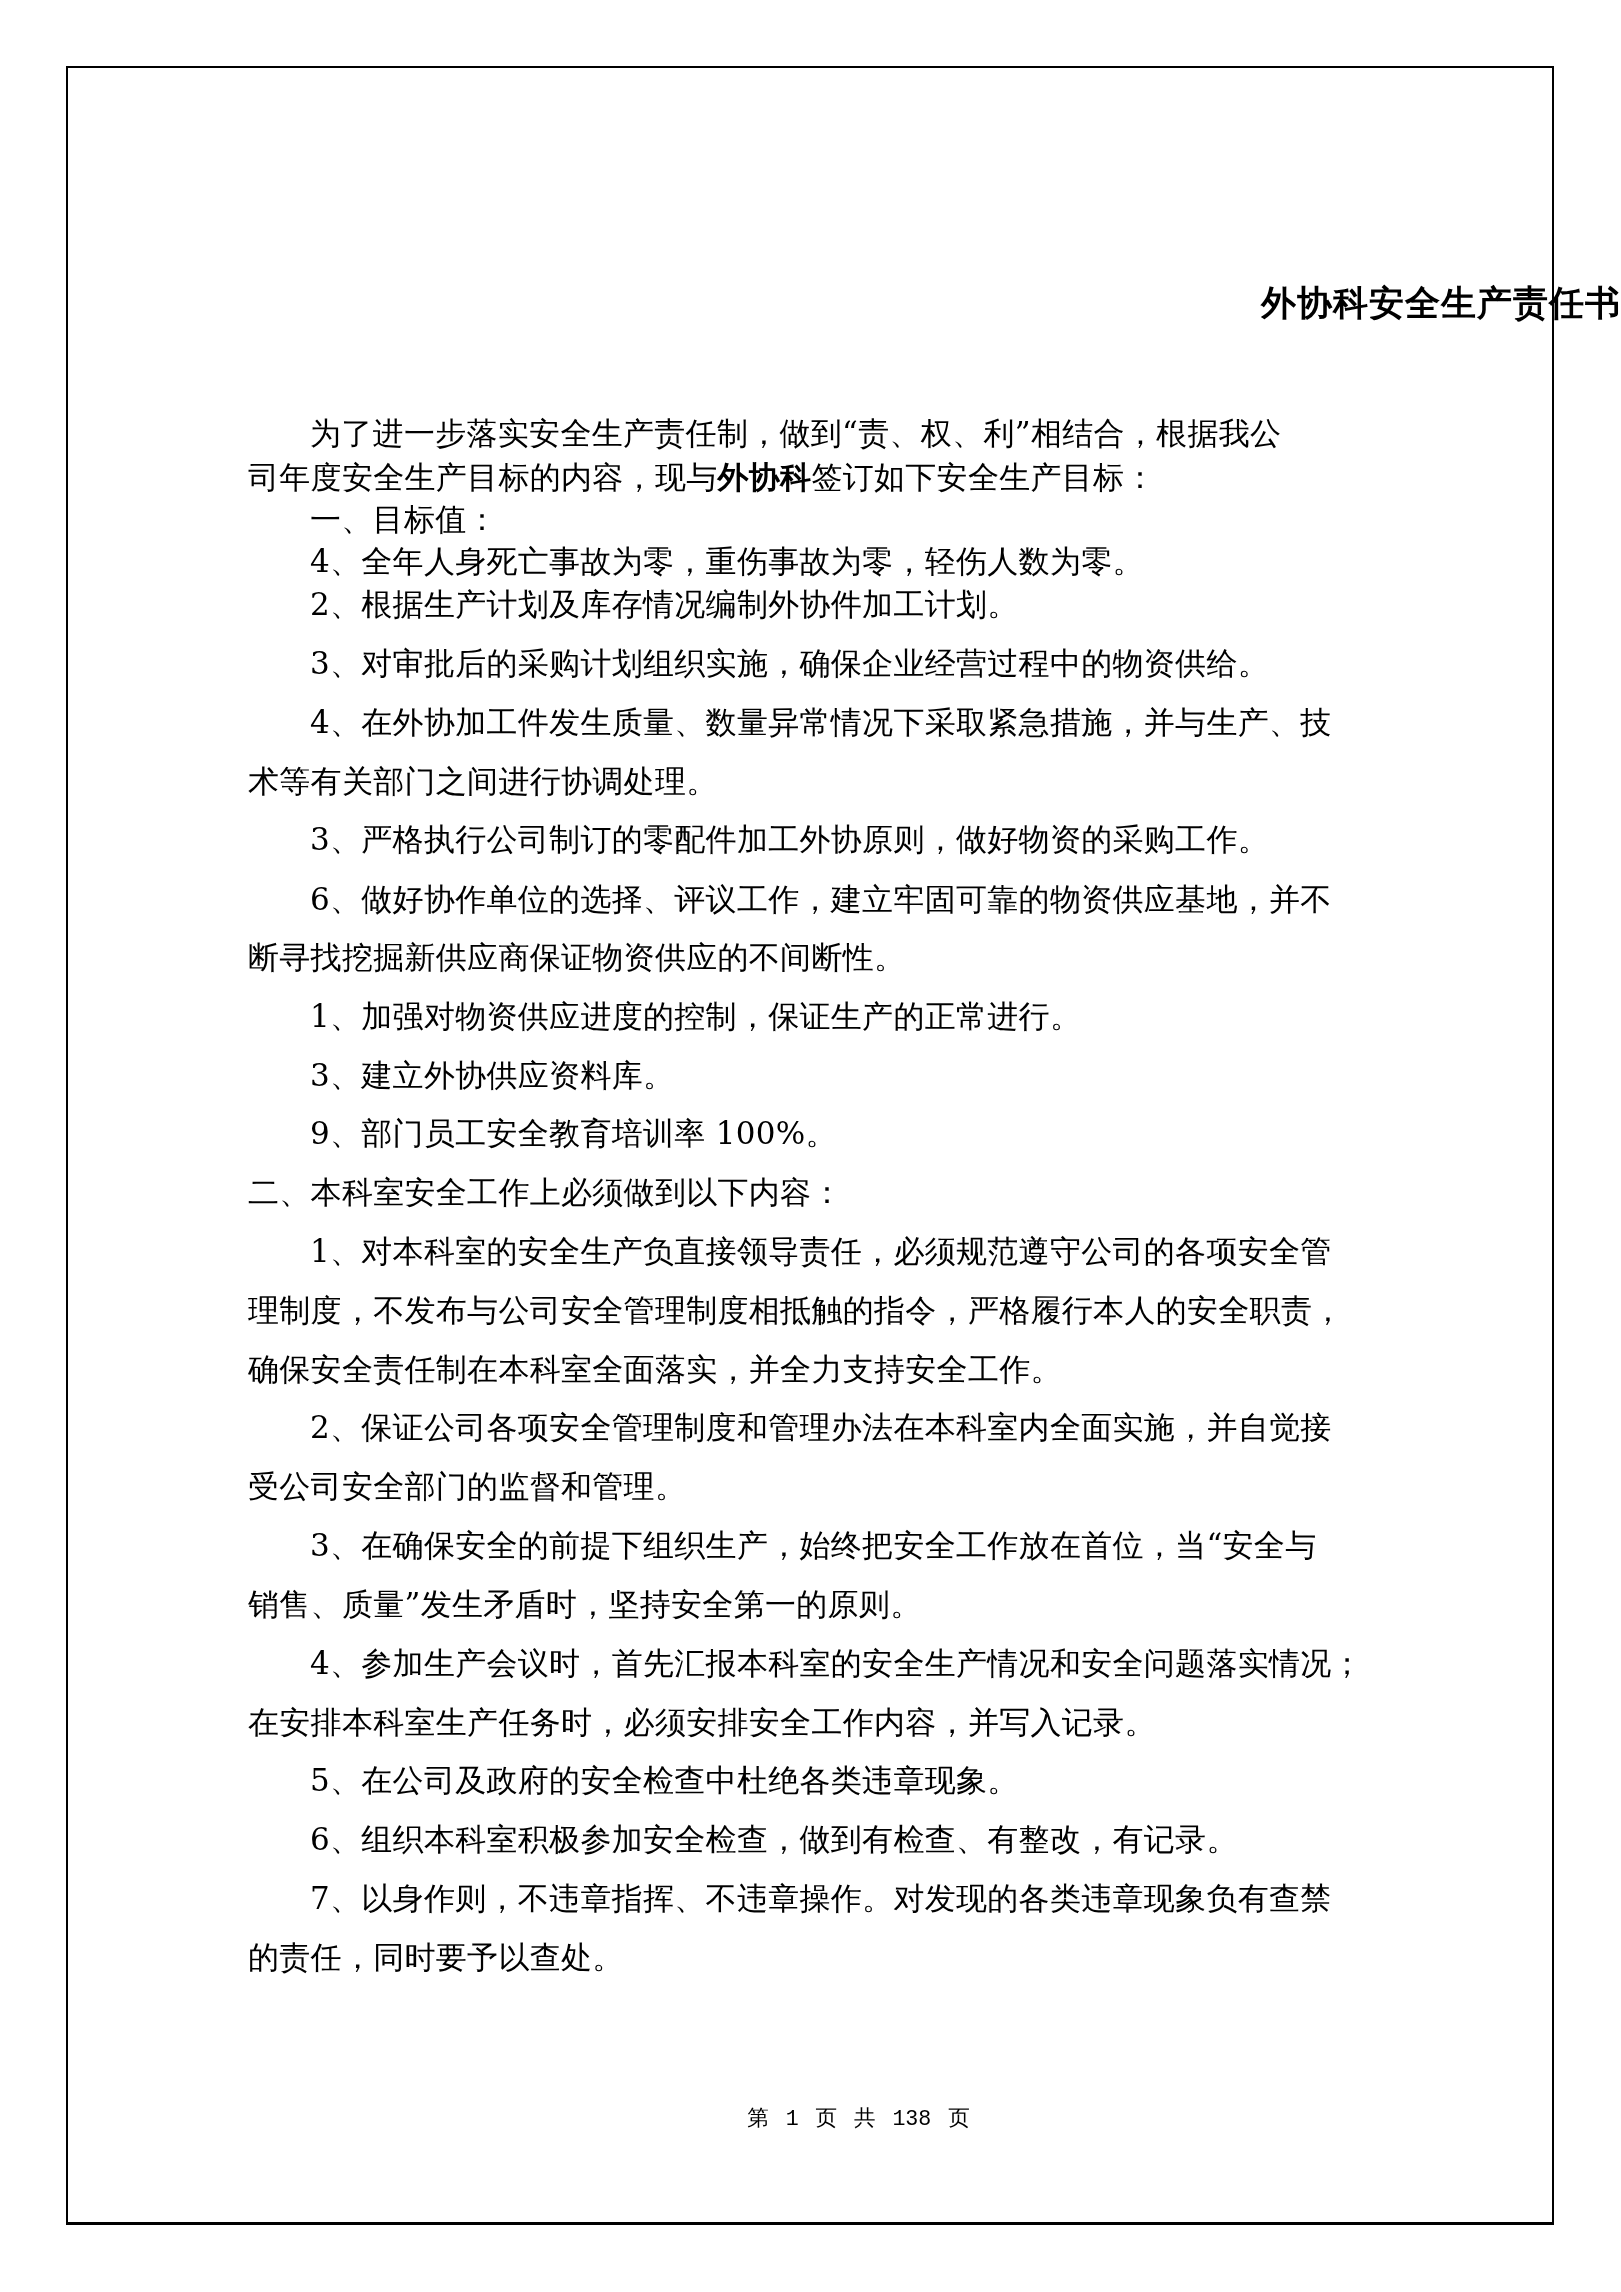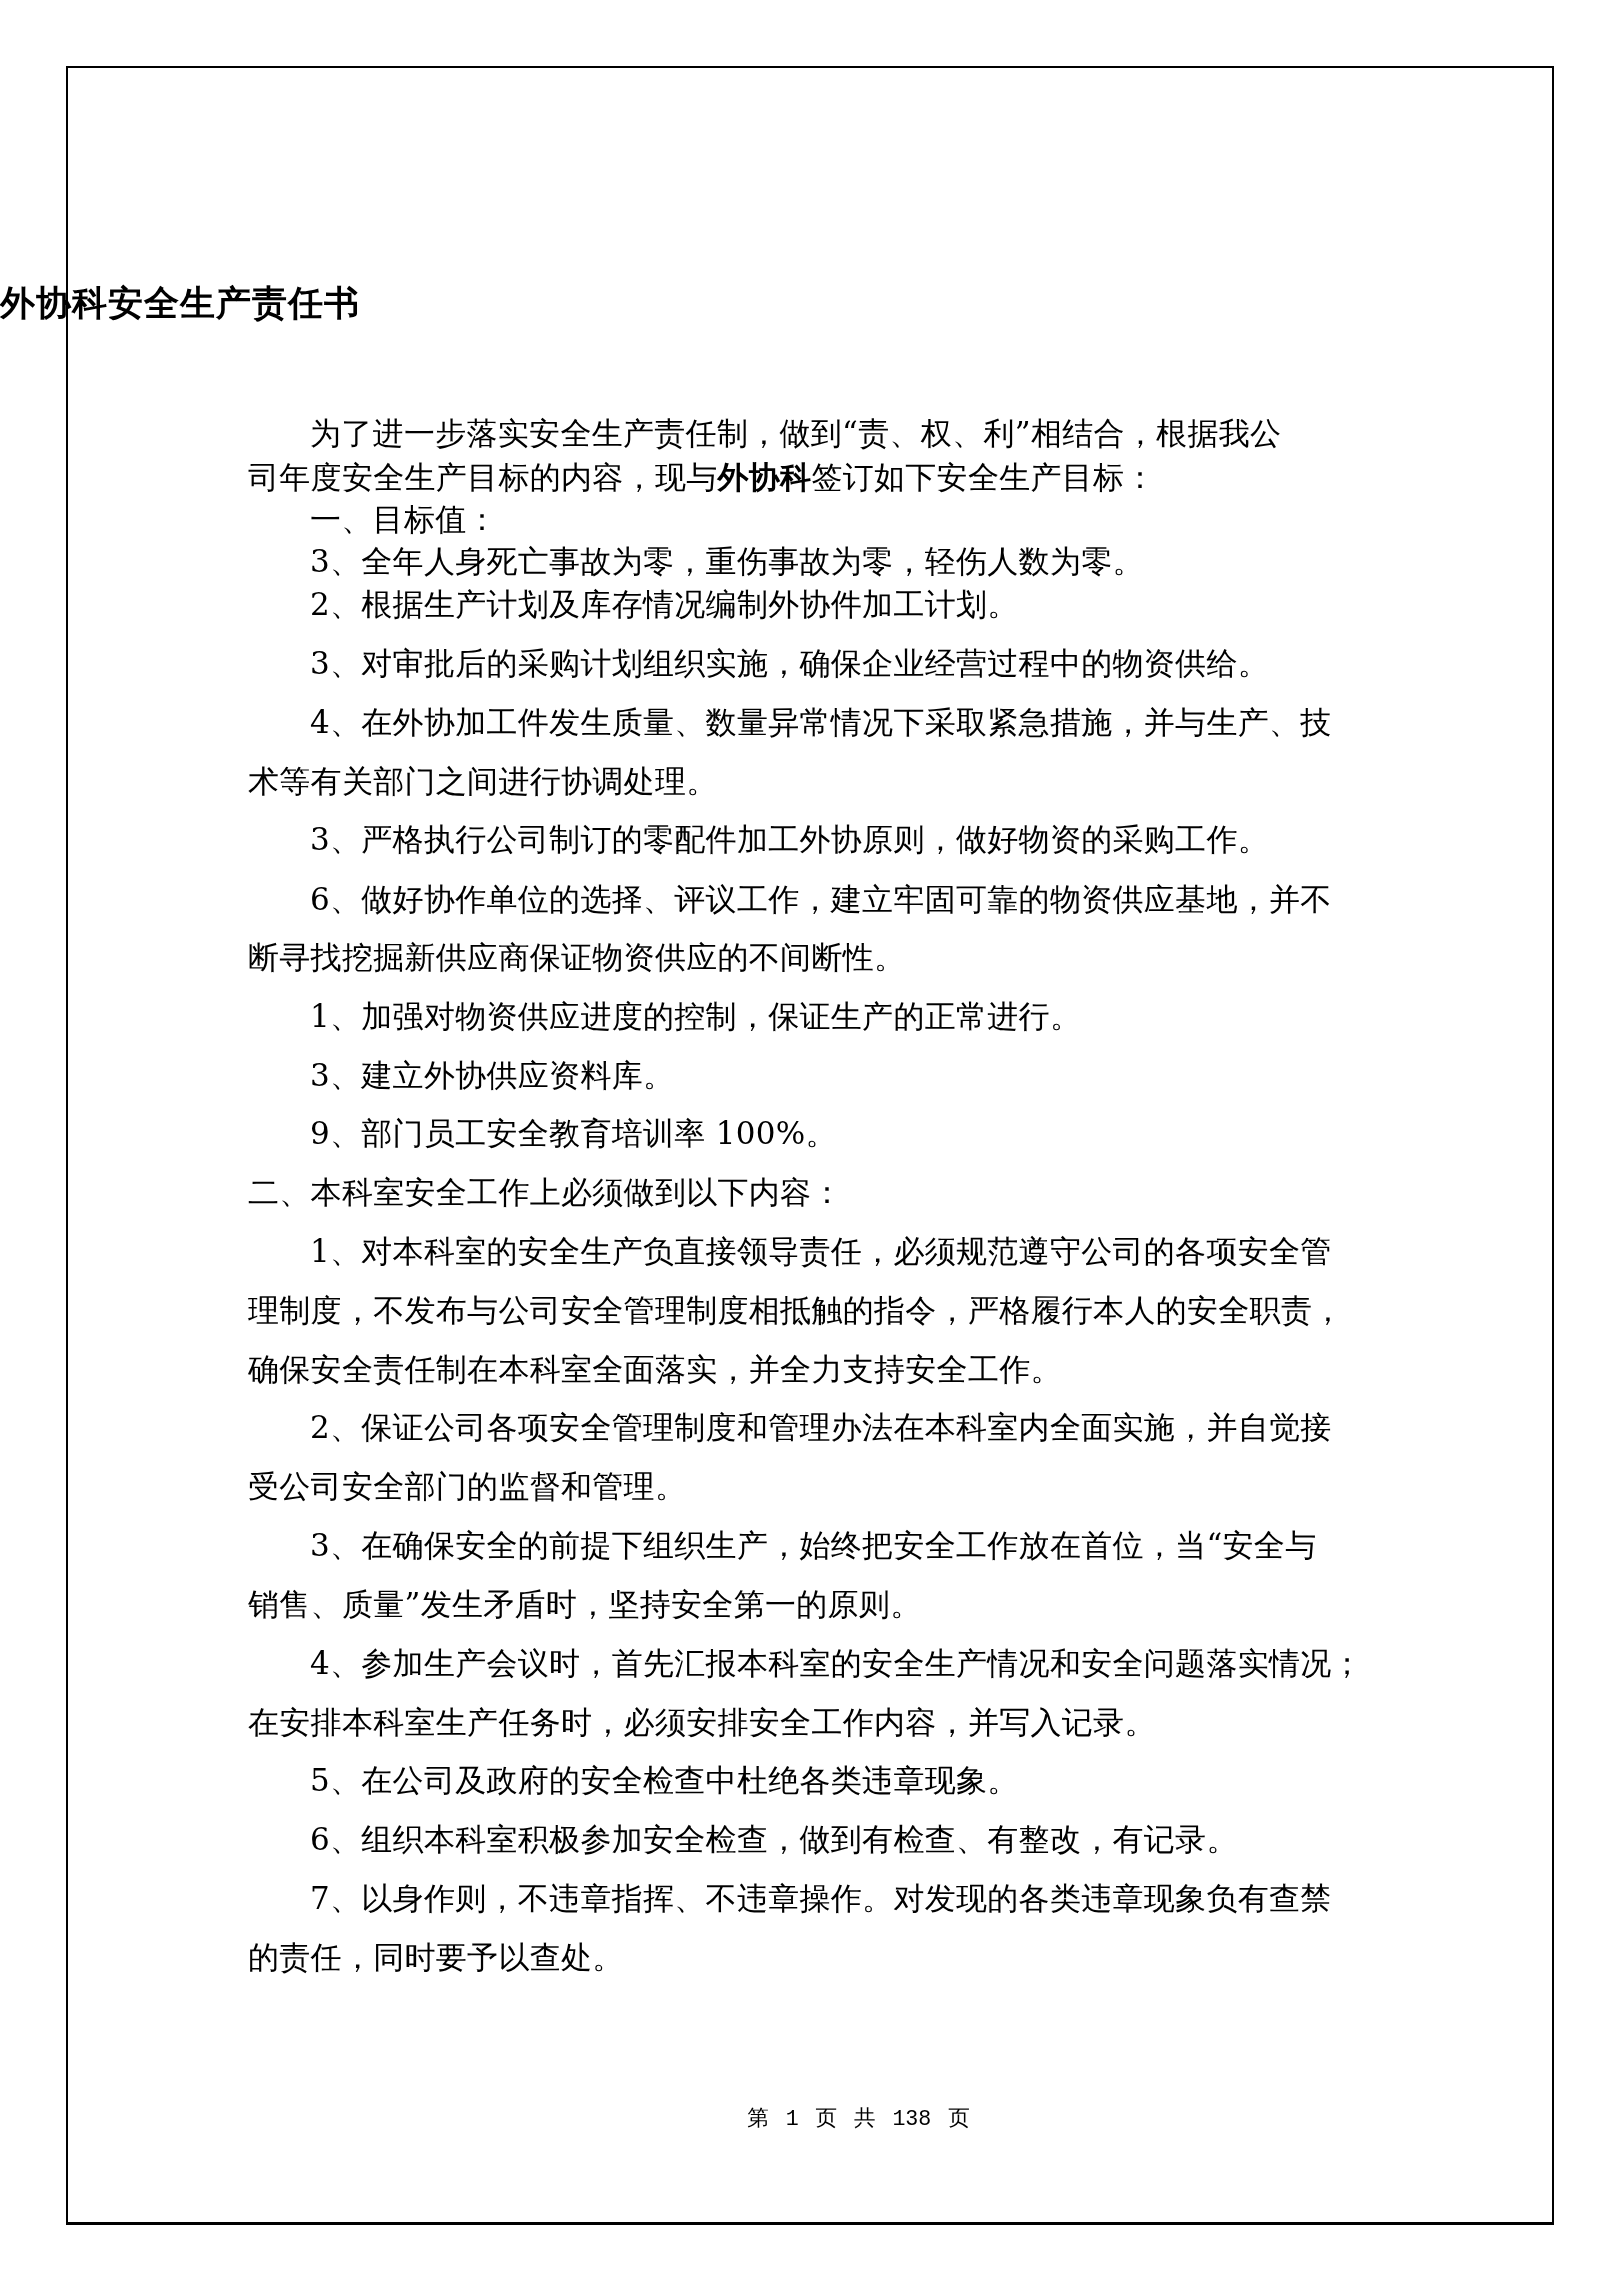--- a/index.html
+++ b/index.html
@@ -25,21 +25,21 @@
       border-left: 2px solid #000;
       border-right: 2.9px solid #000;
       border-bottom: 3.9px solid #000;
       box-sizing: border-box;
     }
     .title {
       position: absolute;
       left: 0;
       width: 1621px;
       top: 280px;
-      text-align: left;
+      text-align: right;
       font-family: "DejaVu Sans", "Liberation Sans", sans-serif;
       font-weight: bold;
       font-size: 35px;
       line-height: 47px;
       letter-spacing: 1px;
     }
     .body-text {
       position: absolute;
       left: 248px;
       top: 0;
@@ -80,21 +80,21 @@
 <div class="page-frame"></div>
 
 <div class="title">外协科安全生产责任书</div>
 
 <div class="body-text">
 
   <div class="line indent" style="top:414px">为了进一步落实安全生产责任制，做到“责、权、利”相结合，根据我公</div>
   <div class="line" style="top:458px"><span>司年度安全生产目标的内容，现与</span><span class="bold">外协科</span><span>签订如下安全生产目标：</span></div>
 
   <div class="line indent" style="top:500px">一、目标值：</div>
-  <div class="line indent" style="top:542px">3、全年人身死亡事故为零，重伤事故为零，轻伤人数为零。</div>
+  <div class="line indent" style="top:542px">4、全年人身死亡事故为零，重伤事故为零，轻伤人数为零。</div>
   <div class="line indent" style="top:585px">2、根据生产计划及库存情况编制外协件加工计划。</div>
   <div class="line indent" style="top:644px">3、对审批后的采购计划组织实施，确保企业经营过程中的物资供给。</div>
   <div class="line indent" style="top:703px">4、在外协加工件发生质量、数量异常情况下采取紧急措施，并与生产、技</div>
   <div class="line" style="top:762px">术等有关部门之间进行协调处理。</div>
   <div class="line indent" style="top:820px">3、严格执行公司制订的零配件加工外协原则，做好物资的采购工作。</div>
   <div class="line indent" style="top:880px">6、做好协作单位的选择、评议工作，建立牢固可靠的物资供应基地，并不</div>
   <div class="line" style="top:938px">断寻找挖掘新供应商保证物资供应的不间断性。</div>
   <div class="line indent" style="top:997px">1、加强对物资供应进度的控制，保证生产的正常进行。</div>
   <div class="line indent" style="top:1056px">3、建立外协供应资料库。</div>
   <div class="line indent" style="top:1114px">9、部门员工安全教育培训率 100%。</div>

